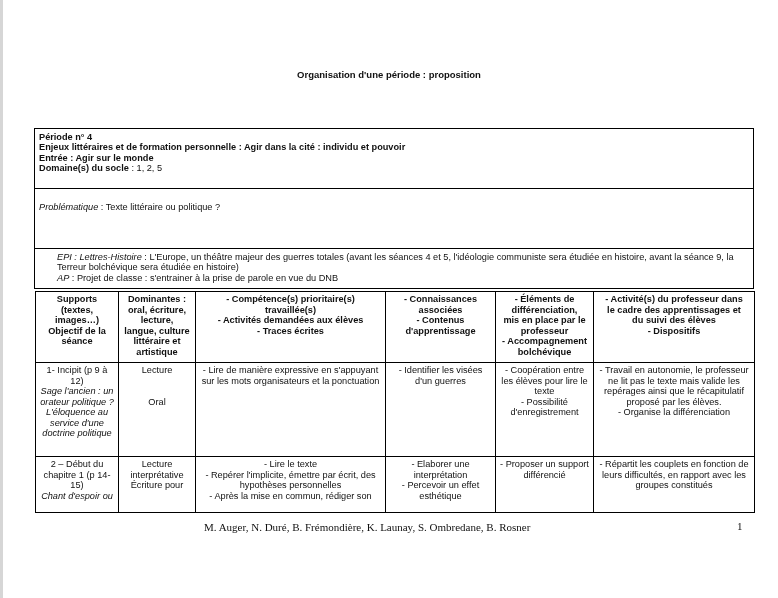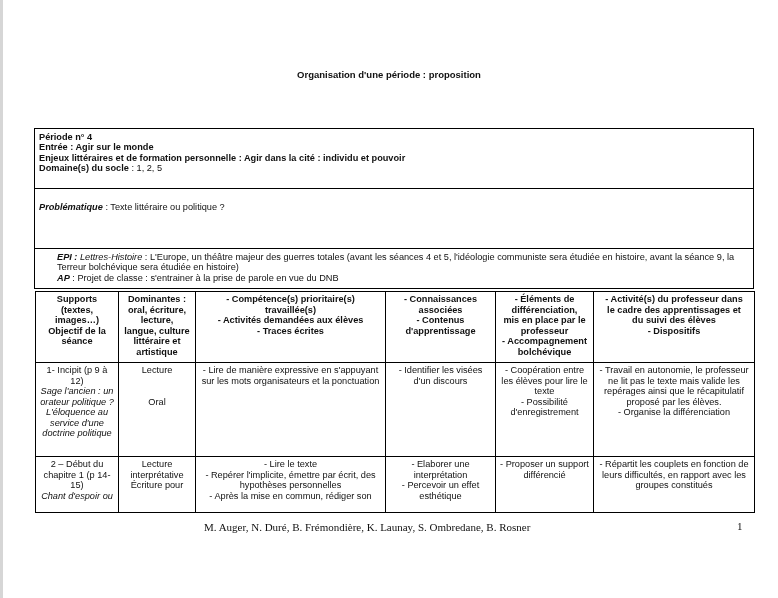--- a/index.html
+++ b/index.html
@@ -21,21 +21,21 @@
     position: absolute; left: 34px; top: 128px; width: 720px;
     border: 1.2px solid #000; box-sizing: border-box;
     font-size: 9.2px; line-height: 10.4px;
   }
   .info-row { border-bottom: 1px solid #000; padding: 3px 4px 0 4px; box-sizing: border-box; }
   .info-row:last-child { border-bottom: none; }
   .r1 { height: 60px; }
   .r2 { height: 60px; }
   .r3 { height: 39px; margin-left: 18px; }
   .b { font-weight: bold; }
-  .bi { font-weight: bold; font-style: italic; }
+  .bi { font-weight: normal; font-style: italic; }
   .i { font-style: italic; }
   .gap { height: 10px; }
 
   .plan-table {
     position: absolute; left: 35px; top: 291px; width: 719px;
     border-collapse: collapse; table-layout: fixed;
     font-size: 9.2px; line-height: 10.5px;
   }
   .plan-table td {
     border: 1px solid #000; vertical-align: top;
@@ -59,22 +59,22 @@
 </head>
 <body>
 
 <div class="left-gutter"></div>
 
 <div class="doc-title">Organisation d'une période : proposition</div>
 
 <div class="info-table">
   <div class="info-row r1">
     <div class="b">Période n° 4</div>
+    <div class="b">Enjeux littéraires et de formation personnelle : Agir dans la cité : individu et pouvoir</div>
     <div class="b">Entrée : Agir sur le monde</div>
-    <div class="b">Enjeux littéraires et de formation personnelle : Agir dans la cité : individu et pouvoir</div>
     <div><span class="b">Domaine(s) du socle</span><span> : 1, 2, 5</span></div>
   </div>
   <div class="info-row r2">
     <div class="gap"></div>
     <div><span class="bi">Problématique</span><span> : Texte littéraire ou politique ?</span></div>
   </div>
   <div class="info-row r3">
     <div><span class="bi">EPI : </span><span class="i">Lettres-Histoire</span><span> : L'Europe, un théâtre majeur des guerres totales  (avant les séances 4 et 5, l'idéologie communiste sera étudiée en histoire, avant la séance 9, la Terreur bolchévique sera étudiée en histoire)</span></div>
     <div><span class="bi">AP</span><span> : Projet de classe : s'entrainer à la prise de parole en vue du DNB</span></div>
   </div>
@@ -141,21 +141,21 @@
     <td>
       <span class="cell-line">Lecture</span>
       <span class="spacer"></span>
           <span class="spacer"></span>
       <span class="cell-line">Oral</span>
     </td>
     <td>
       <span class="cell-line">-  Lire de manière expressive  en s'appuyant sur les mots organisateurs et la ponctuation</span>
     </td>
     <td>
-      <span class="cell-line">- Identifier les visées d'un discours</span>
+      <span class="cell-line">- Identifier les visées d'un guerres</span>
     </td>
     <td>
       <span class="cell-line">- Coopération entre les élèves pour lire le texte</span>
       <span class="cell-line">- Possibilité d'enregistrement</span>
     </td>
     <td>
       <span class="cell-line">- Travail en autonomie, le professeur ne lit pas le texte mais valide les repérages ainsi que le récapitulatif proposé par les élèves.</span>
       <span class="cell-line">- Organise la différenciation</span>
     </td>
   </tr>

